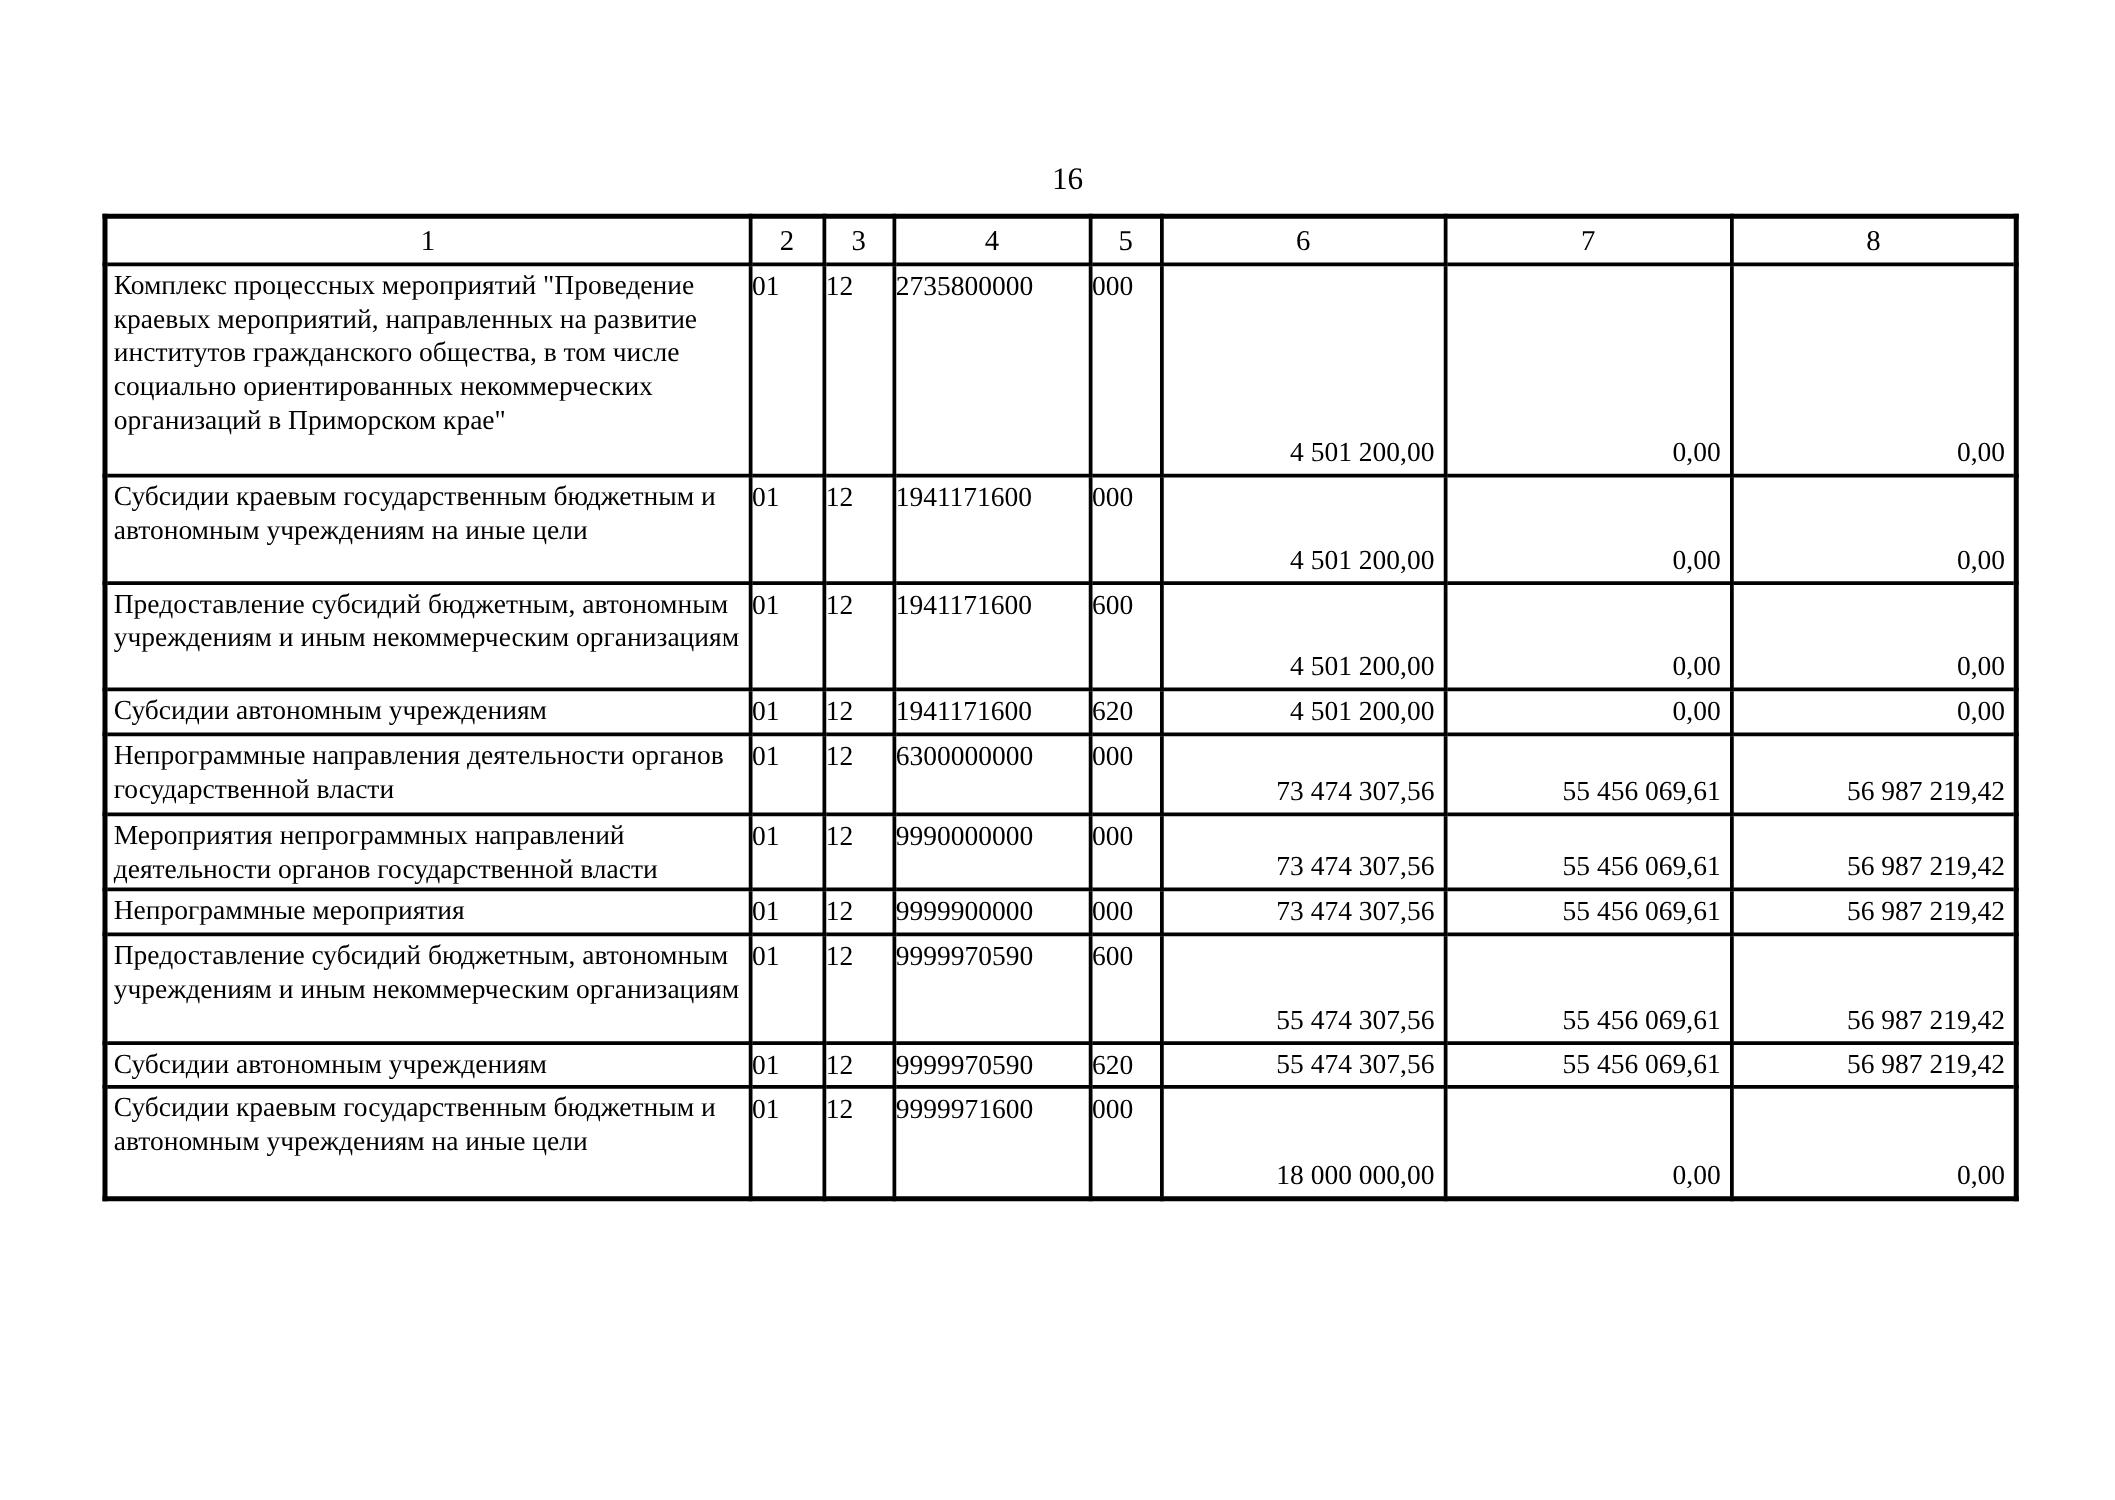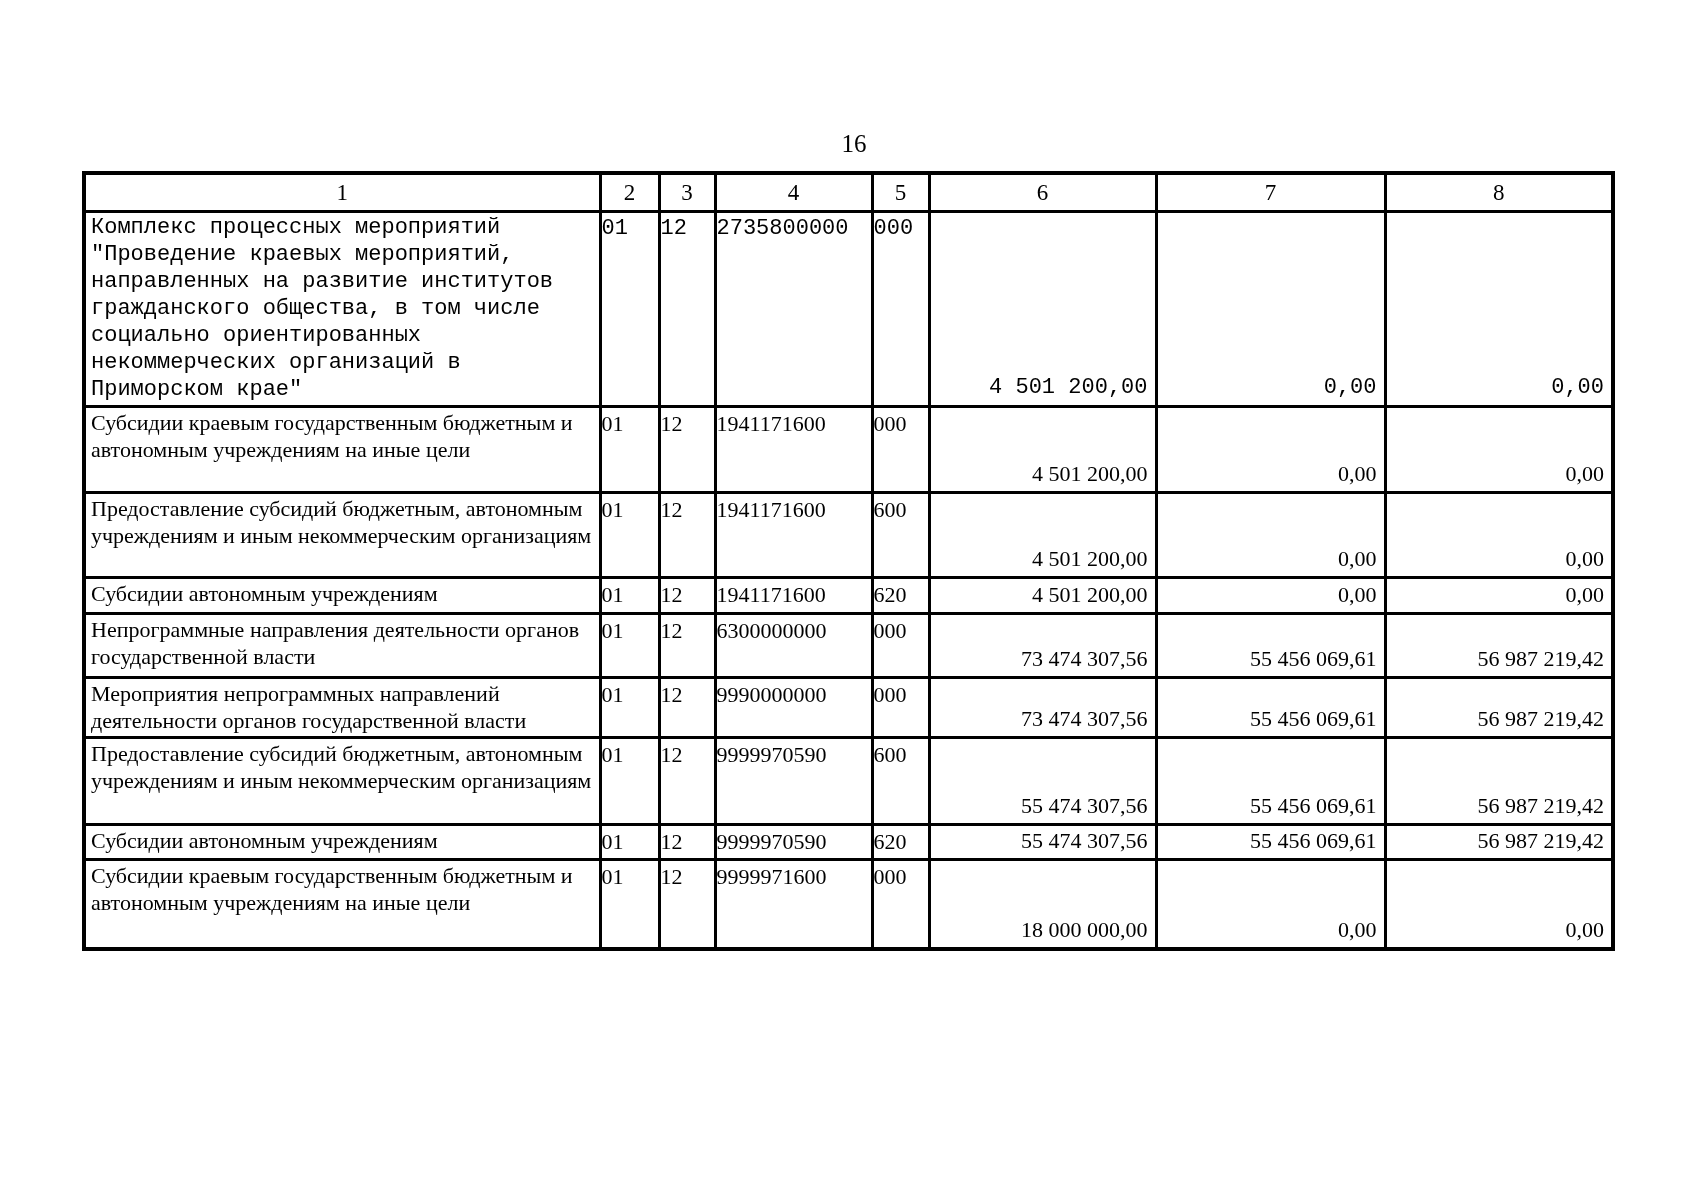--- a/index.html
+++ b/index.html
@@ -96,21 +96,21 @@
           <th>2</th>
           <th>3</th>
           <th>4</th>
           <th>5</th>
           <th>6</th>
           <th>7</th>
           <th>8</th>
         </tr>
     </thead>
     <tbody id="table-body">
-        <tr style="height: 169px; font-family: Liberation Mono, monospace;">
+        <tr style="height: 169px;">
           <td class="c-title">Комплекс процессных мероприятий "Проведение краевых мероприятий, направленных на развитие институтов гражданского общества, в том числе социально ориентированных некоммерческих организаций в Приморском крае"</td>
           <td class="c-code">01</td>
           <td class="c-code">12</td>
           <td class="c-code">2735800000</td>
           <td class="c-code">000</td>
           <td class="c-amount">4 501 200,00</td>
           <td class="c-amount">0,00</td>
           <td class="c-amount">0,00</td>
         </tr>
         <tr style="height: 86px;">
@@ -151,20 +151,30 @@
           <td class="c-code">000</td>
           <td class="c-amount">73 474 307,56</td>
           <td class="c-amount">55 456 069,61</td>
           <td class="c-amount">56 987 219,42</td>
         </tr>
         <tr style="height: 60px;">
           <td class="c-title">Мероприятия непрограммных направлений деятельности органов государственной власти</td>
           <td class="c-code">01</td>
           <td class="c-code">12</td>
           <td class="c-code">9990000000</td>
+          <td class="c-code">000</td>
+          <td class="c-amount">73 474 307,56</td>
+          <td class="c-amount">55 456 069,61</td>
+          <td class="c-amount">56 987 219,42</td>
+        </tr>
+        <tr style="height: 36px;">
+          <td class="c-title">Непрограммные мероприятия</td>
+          <td class="c-code">01</td>
+          <td class="c-code">12</td>
+          <td class="c-code">9999900000</td>
           <td class="c-code">000</td>
           <td class="c-amount">73 474 307,56</td>
           <td class="c-amount">55 456 069,61</td>
           <td class="c-amount">56 987 219,42</td>
         </tr>
         <tr style="height: 87px;">
           <td class="c-title">Предоставление субсидий бюджетным, автономным учреждениям и иным некоммерческим организациям</td>
           <td class="c-code">01</td>
           <td class="c-code">12</td>
           <td class="c-code">9999970590</td>

